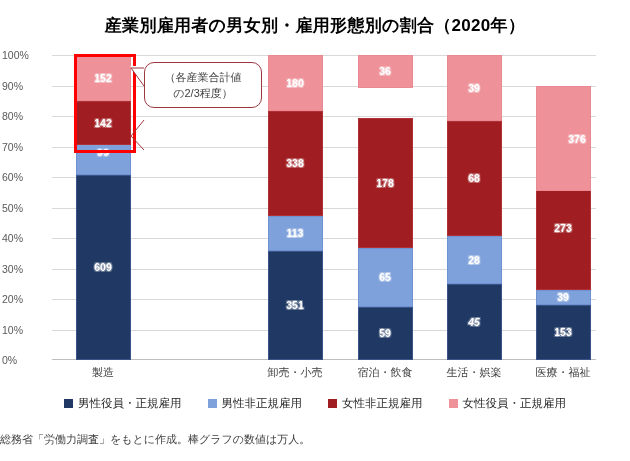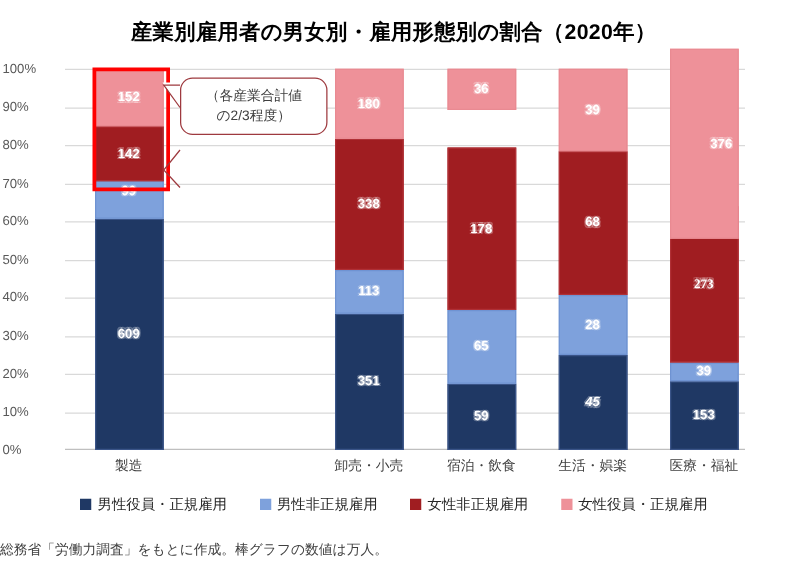--- a/index.html
+++ b/index.html
@@ -215,21 +215,21 @@
     <div class="gridline" style="top:213.5px"></div>
     <div class="gridline" style="top:244px"></div>
     <div class="gridline" style="top:274.5px"></div>
     <div class="gridline axis-base" style="top:304px"></div>
 
     <div id="bars-layer">
         <div class="bar-stack" style="left: 23.5px;">
           <div class="seg s0" style="height: 185.374px; bottom: 0px;">
             <span class="seg-label">609</span>
           </div>
-          <div class="seg s1" style="height: 42px; bottom: 185.374px;">
+          <div class="seg s1" style="height: 42px; bottom: 185.374px; font-family: Liberation Mono, monospace;">
             <span class="seg-label">99</span>
           </div>
           <div class="seg s2" style="height: 43.2236px; bottom: 215.509px;">
             <span class="seg-label">142</span>
           </div>
           <div class="seg s3" style="height: 46.2675px; bottom: 258.733px;">
             <span class="seg-label">152</span>
           </div>
         </div>
         <div class="bar-stack" style="left: 215.5px;">
@@ -274,24 +274,24 @@
             <span class="seg-label">39</span>
           </div>
         </div>
         <div class="bar-stack" style="left: 483.5px;">
           <div class="seg s0" style="height: 55.4875px; bottom: 0px;">
             <span class="seg-label">153</span>
           </div>
           <div class="seg s1" style="height: 14.1439px; bottom: 55.4875px;">
             <span class="seg-label">39</span>
           </div>
-          <div class="seg s2" style="height: 125px; bottom: 69.6314px; font-family: Liberation Serif, serif;">
+          <div class="seg s2" style="height: 125px; bottom: 69.6314px;">
             <span class="seg-label">273</span>
           </div>
-          <div class="seg s3" style="height: 152px; bottom: 168.639px; padding-left: 28px;">
+          <div class="seg s3" style="height: 105px; bottom: 168.639px; padding-left: 28px;">
             <span class="seg-label">376</span>
           </div>
         </div>
       </div>
   </div>
 
   <div id="xticks-layer">
       <div class="xtick" style="left: 48px;">製造</div>
       <div class="xtick" style="left: 240px;">卸売・小売</div>
       <div class="xtick" style="left: 330px;">宿泊・飲食</div>

